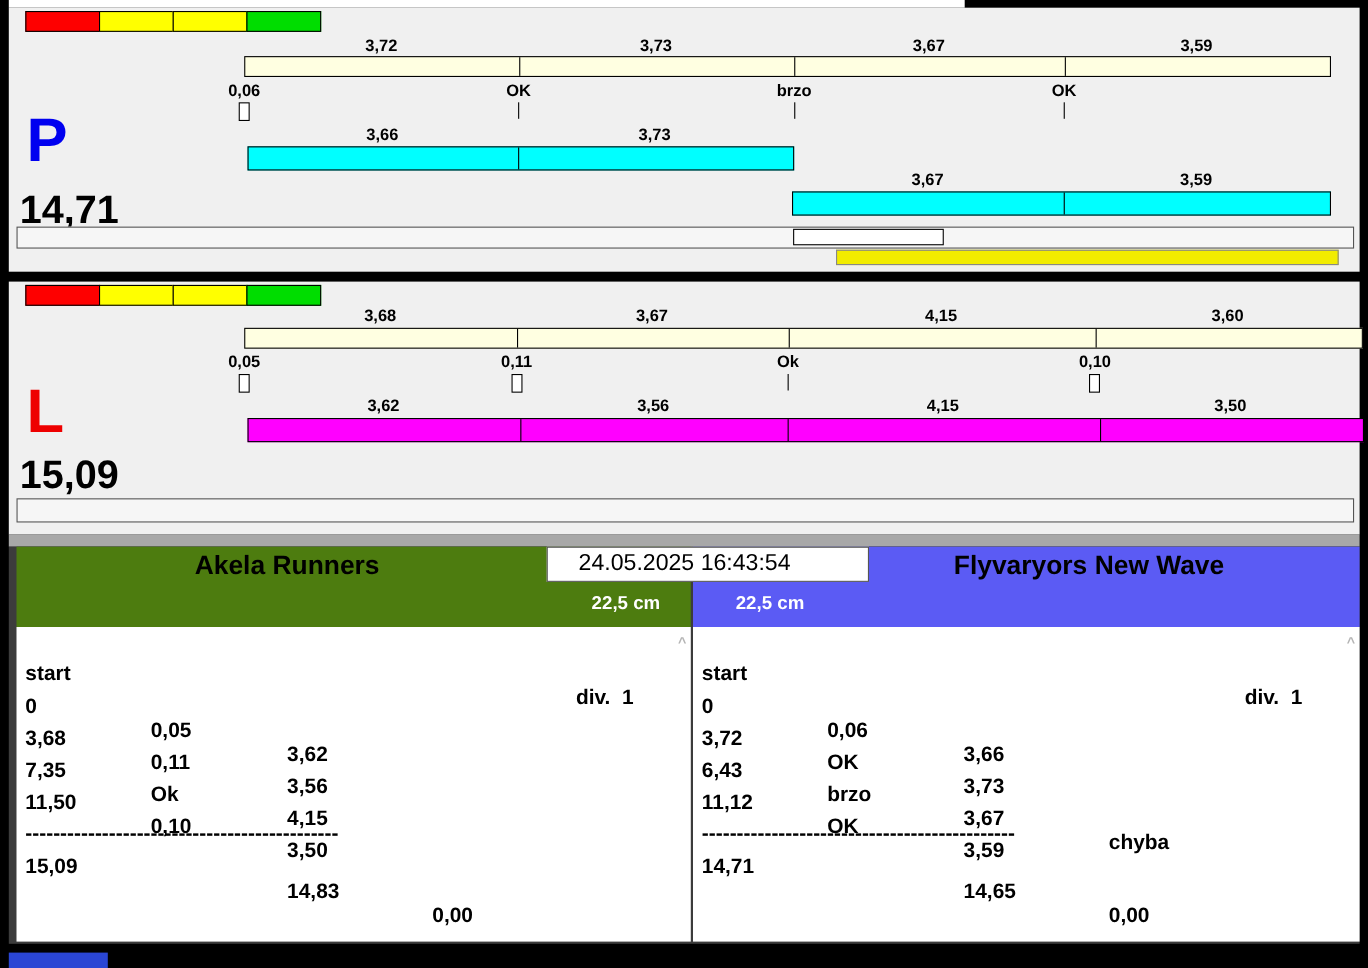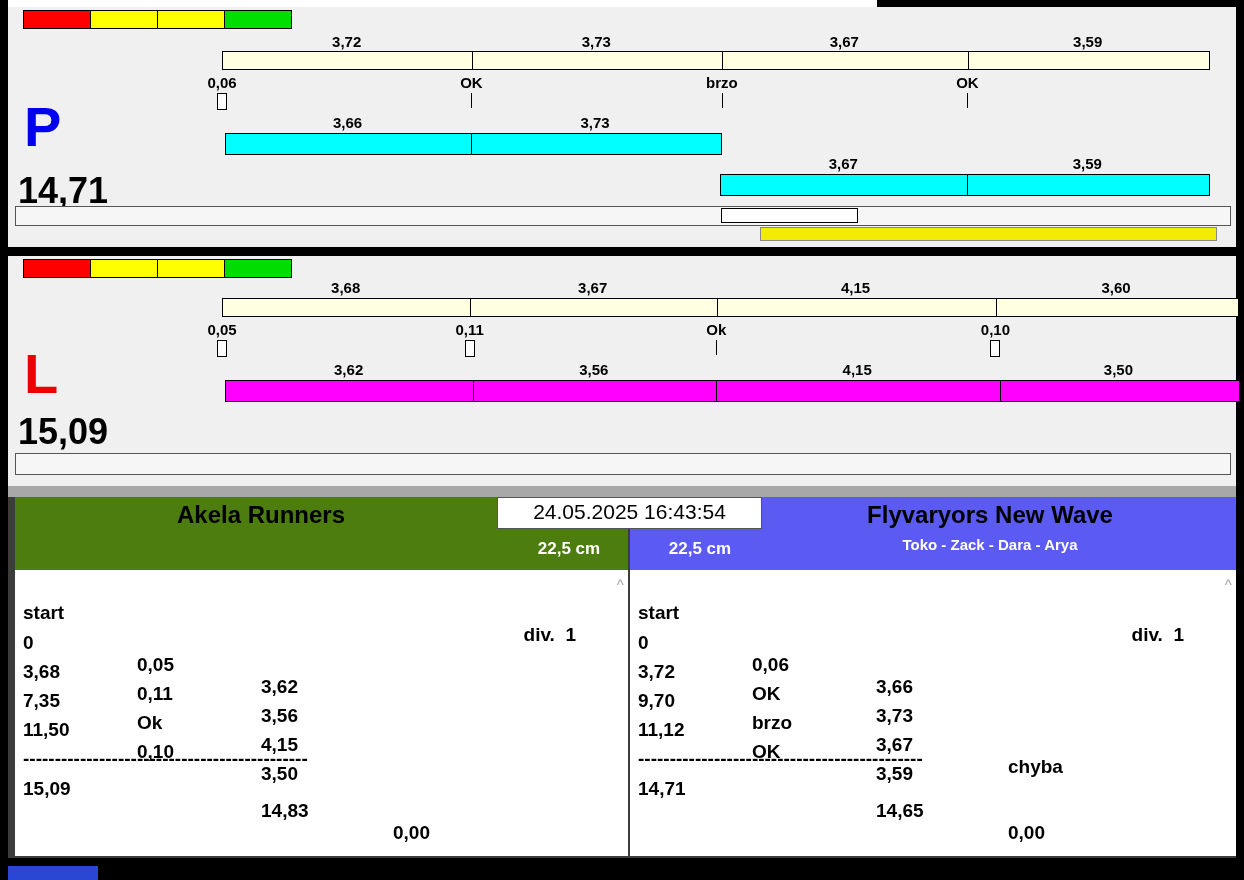--- a/index.html
+++ b/index.html
@@ -28,22 +28,22 @@
   .lane-total{position:absolute;font-size:36px;font-weight:bold;line-height:1;color:#000;}
   .strip{position:absolute;background:#f6f6f6;border:1px solid #555;}
   .teams{position:absolute;background:#3c3c3c;}
   .thead{position:absolute;height:73px;}
   .thead-left{background:#4d7c0f;}
   .thead-right{background:#5b5bf4;}
   .tname{position:absolute;text-align:center;font-size:24px;font-weight:bold;color:#000;white-space:nowrap;}
   .tmembers{position:absolute;text-align:center;font-size:16px;font-weight:bold;color:#fff;white-space:nowrap;}
   .tmembers-sm{font-size:15px;}
   .theight{position:absolute;text-align:center;font-size:17px;font-weight:bold;color:#fff;white-space:nowrap;}
-  .timestamp{position:absolute;background:#fff;border:1px solid #555;text-align:center;
-    font-size:21px;line-height:28px;color:#000;}
+  .timestamp{position:absolute;background:#fff;border:1px solid #555;text-align:left;
+    font-size:21px;line-height:28px;color:#000;padding-left:28px;}
   .tcontent{position:absolute;background:#fff;font-weight:bold;font-size:19px;}
   .trow{position:absolute;left:0;width:100%;height:24px;white-space:pre;}
   .c1{position:absolute;left:8px}.c2{position:absolute;left:122px}
   .c3{position:absolute;left:246px}.c4{position:absolute;left:378px}
   .cdiv{position:absolute;right:52px;white-space:pre;}
   .caret{position:absolute;right:4px;top:6px;color:#b5b5b5;font-size:13px;font-weight:bold;}
 </style>
 </head>
 <body>
 
@@ -178,21 +178,20 @@
   <div class="teams" style="left:8px;top:497px;width:1228px;height:361px">
 
     <div class="thead thead-left" style="left:7px;top:0;width:613px">
       <div class="tname" style="left:0;top:4px;width:492px">Akela Runners</div>
       <div class="theight" style="left:498px;top:42px;width:112px">22,5 cm</div>
     </div>
 
     <div class="thead thead-right" style="left:622px;top:0;width:606px">
       <div class="theight" style="left:14px;top:42px;width:112px">22,5 cm</div>
       <div class="tname" style="left:114px;top:4px;width:492px">Flyvaryors New Wave</div>
-      <div class="tmembers tmembers-sm" style="left:114px;top:39px;width:492px">Toko - Zack - Dara - Arya</div>
     </div>
 
     <div class="timestamp" style="left:489px;top:0;width:263px;height:30px">24.05.2025 16:43:54</div>
 
     <div class="tcontent" style="left:7px;top:73px;width:613px;height:286px">
       <div class="trow" style="top:10px">
         <span class="c1">start</span>
         <span class="cdiv">div.  1</span>
       </div>
       <span class="caret">^</span>
@@ -242,21 +241,21 @@
         <span class="c3">3,66</span>
         <span class="c4"></span>
       </div>
       <div class="trow" style="top:69px">
         <span class="c1">3,72</span>
         <span class="c2">OK</span>
         <span class="c3">3,73</span>
         <span class="c4"></span>
       </div>
       <div class="trow" style="top:98px">
-        <span class="c1">9,70</span>
+        <span class="c1">6,43</span>
         <span class="c2">brzo</span>
         <span class="c3">3,67</span>
         <span class="c4">chyba</span>
       </div>
       <div class="trow" style="top:127px">
         <span class="c1">11,12</span>
         <span class="c2">OK</span>
         <span class="c3">3,59</span>
         <span class="c4"></span>
       </div>

